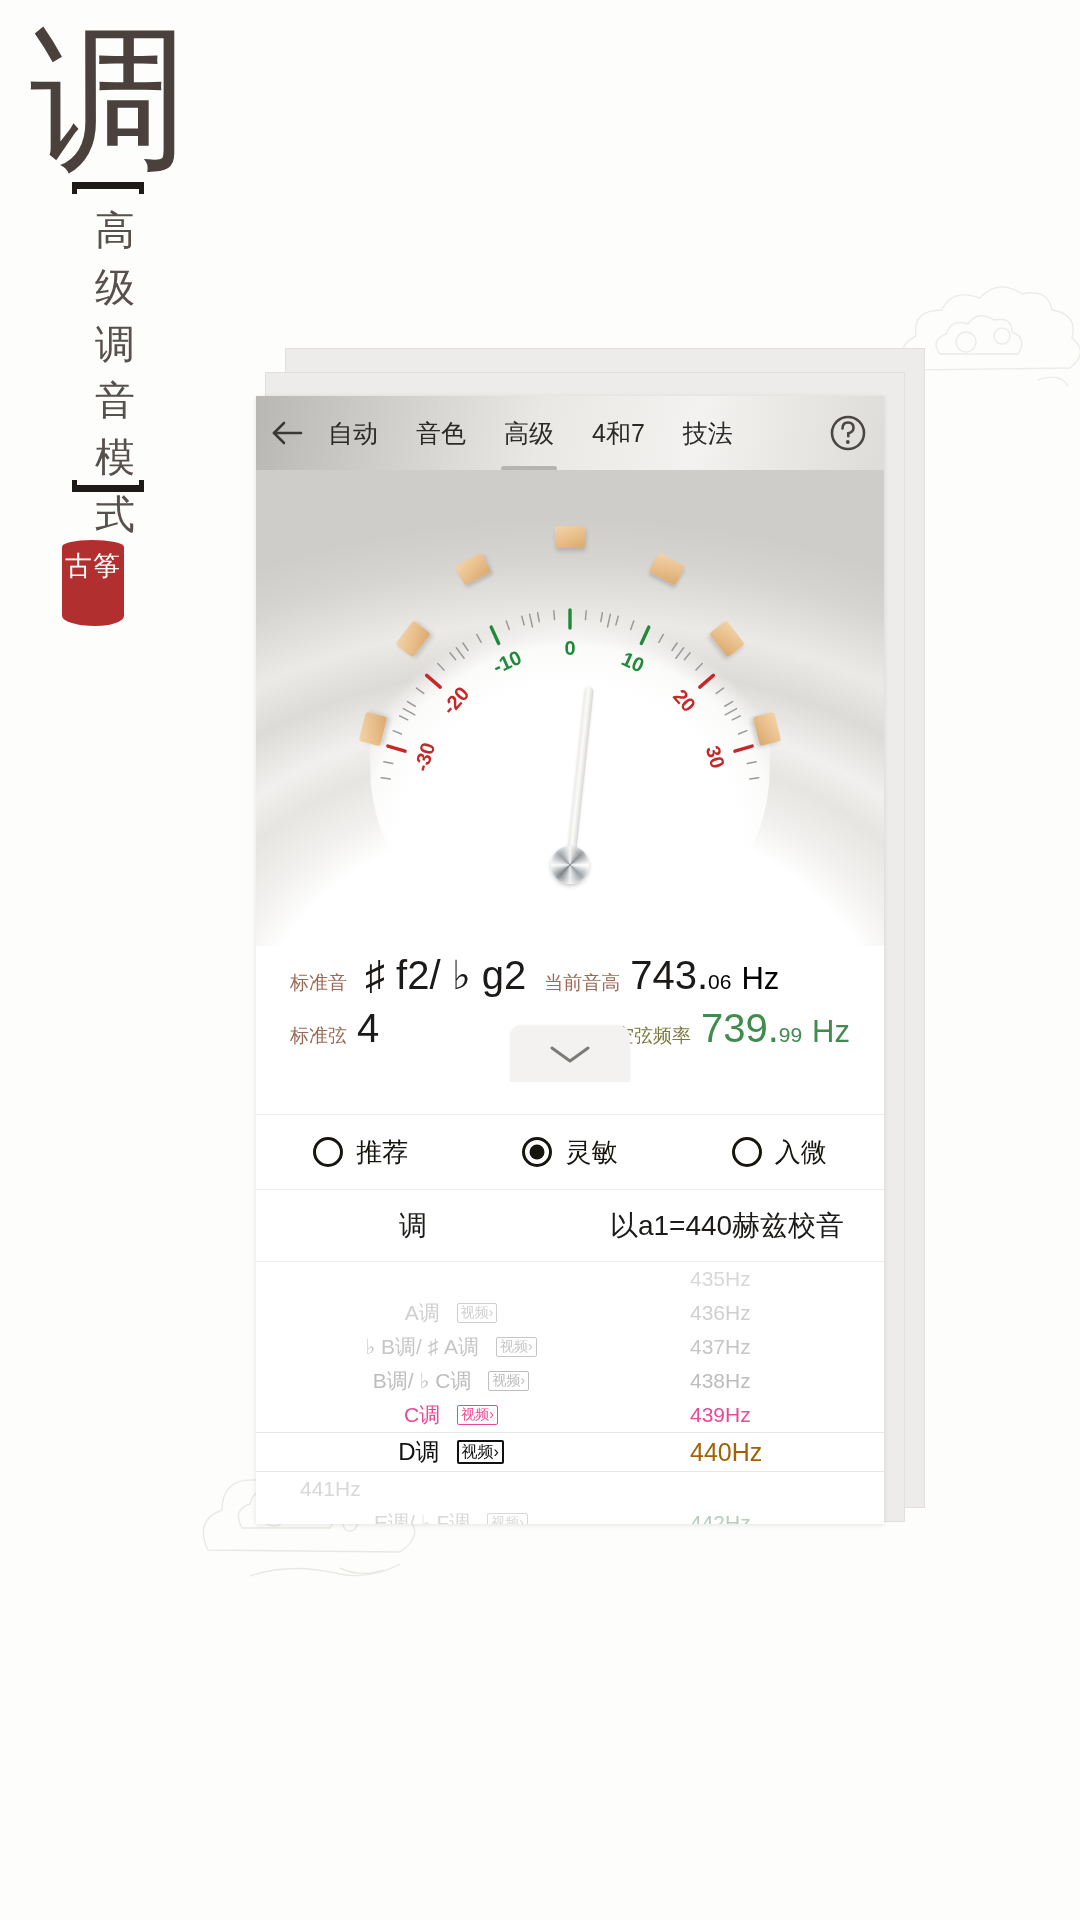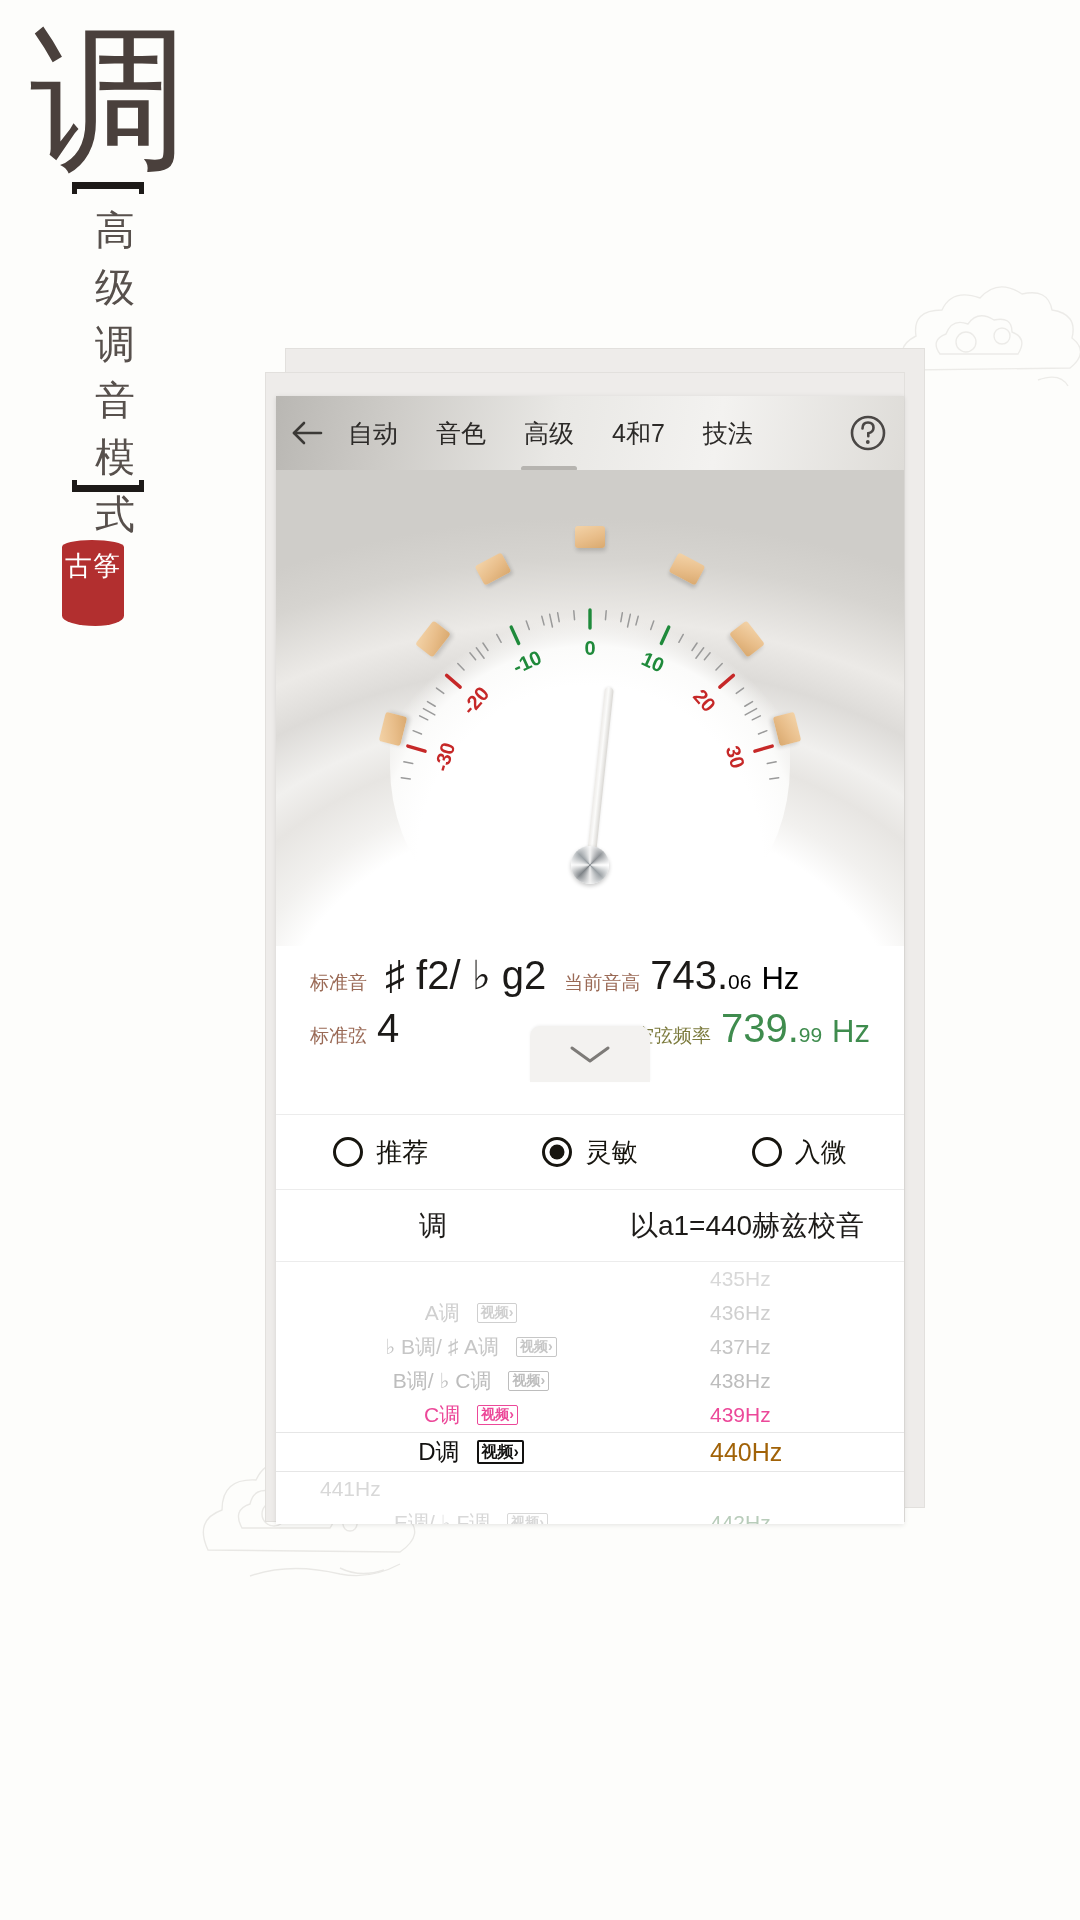--- a/index.html
+++ b/index.html
@@ -54,21 +54,21 @@
   
   .stack{
     position:absolute; background:#eeecea;
     border:1px solid #e2e0dd;
   }
   #stack-back  { left:285px; top:348px; width:640px; height:1160px; }
   #stack-mid   { left:265px; top:372px; width:640px; height:1150px; }
 
   
   #phone{
-    position:absolute; left:276px; top:396px; width:628px; height:1128px;
+    position:absolute; left:256px; top:396px; width:628px; height:1128px;
     background:#fff; overflow:hidden;
     box-shadow:0 1px 5px rgba(0,0,0,.10);
   }
 
   
   #nav{
     position:relative; height:74px;
     background:linear-gradient(100deg,#b9b7b3 0%,#cdcbc7 18%,#e9e8e5 45%,#f3f2f0 70%,#dedcd8 100%);
     display:flex; align-items:center;
   }
@@ -174,21 +174,21 @@
     display:flex; align-items:center; height:34px;
     font-size:21px;
   }
   .row .left{ flex:1; display:flex; align-items:center; justify-content:center; gap:17px;text-align:center; }
   .row .right{ width:238px; text-align:left; padding-left:44px; }
   .row.sel{ height:40px; border-top:1px solid #e6e6e6; border-bottom:1px solid #e6e6e6; }
   .row.sel .left{ font-size:24px; color:#121110; }
   .row.sel .right{ font-size:25px; color:#a16207; }
   .vtag{
     border:1px solid currentColor; border-radius:2px;
-    font-size:14px; padding:0 3px; line-height:1.25; white-space:nowrap;font-weight:bold;
+    font-size:14px; padding:0 3px; line-height:1.25; white-space:nowrap;
   }
   .row.sel .vtag{ font-size:16px; border-width:2px; }
   .f0{ color:#d8d8d8; } .f1{ color:#cfcfcf; } .f2{ color:#c6c6c6; }
   .f3{ color:#bdbdbd; } .f4{ color:#ec4899; }
   .f6{ color:#d8d8d8; }
 </style>
 </head>
 <body>
 
 <svg class="cloud" id="cloud-tr" width="230" height="170" viewBox="0 0 230 170">

